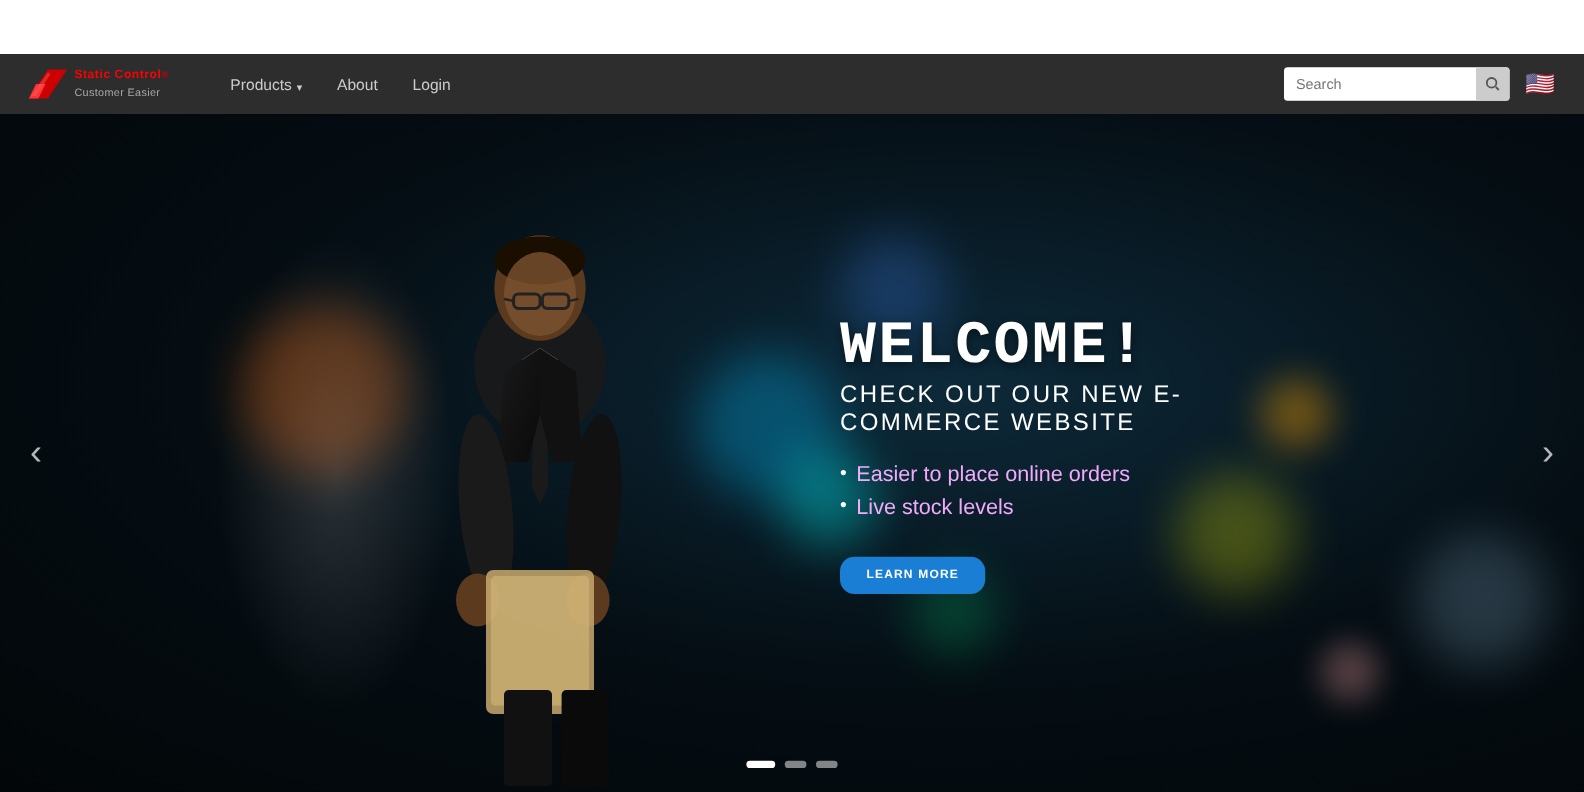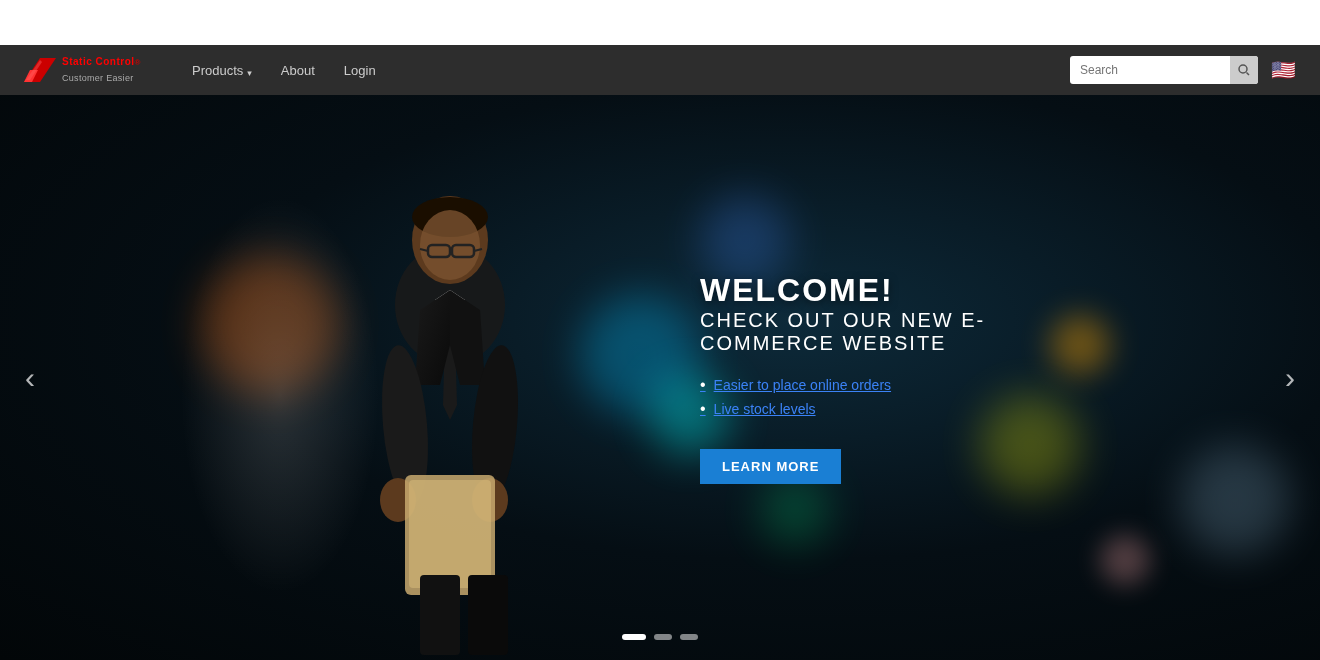--- a/index.html
+++ b/index.html
@@ -190,68 +190,68 @@
       position: absolute;
       right: 200px;
       top: 50%;
       transform: translateY(-50%);
       text-align: left;
       max-width: 420px;
     }
 
     .hero-title {
       color: #ffffff;
-      font-size: 32px;
+      font-size: 50px;
       font-weight: 900;
       letter-spacing: 2px;
       text-transform: uppercase;
       text-shadow: 0 2px 8px rgba(0,0,0,0.5);
+      font-family: Liberation Mono, monospace;
     }
 
     .hero-subtitle {
       color: #ffffff;
       font-size: 20px;
       letter-spacing: 2px;
       text-transform: uppercase;
       margin-bottom: 18px;
       font-weight: 400;
     }
 
     .hero-bullets {
       list-style: none;
       margin-bottom: 28px;
     }
 
     .hero-bullets li {
-      color: #3b82f6;
-      font-size: 14px;
+      color: #f0abfc;
+      font-size: 18px;
       padding: 3px 0;
       display: flex;
       align-items: center;
       gap: 8px;
-      text-decoration: underline;
     }
 
     .hero-bullets li::before {
       content: '•';
       color: #ffffff;
       font-size: 16px;
     }
 
     .hero-btn {
       background: #1a7fd4;
       color: #ffffff;
       border: none;
       padding: 10px 22px;
-      font-size: 13px;
+      font-size: 10px;
       font-weight: bold;
       letter-spacing: 1px;
       text-transform: uppercase;
       cursor: pointer;
-      border-radius: 0;
+      border-radius: 12px;
     }
 
     
     .carousel-prev, .carousel-next {
       position: absolute;
       top: 50%;
       transform: translateY(-50%);
       color: #ffffff;
       font-size: 30px;
       cursor: pointer;

